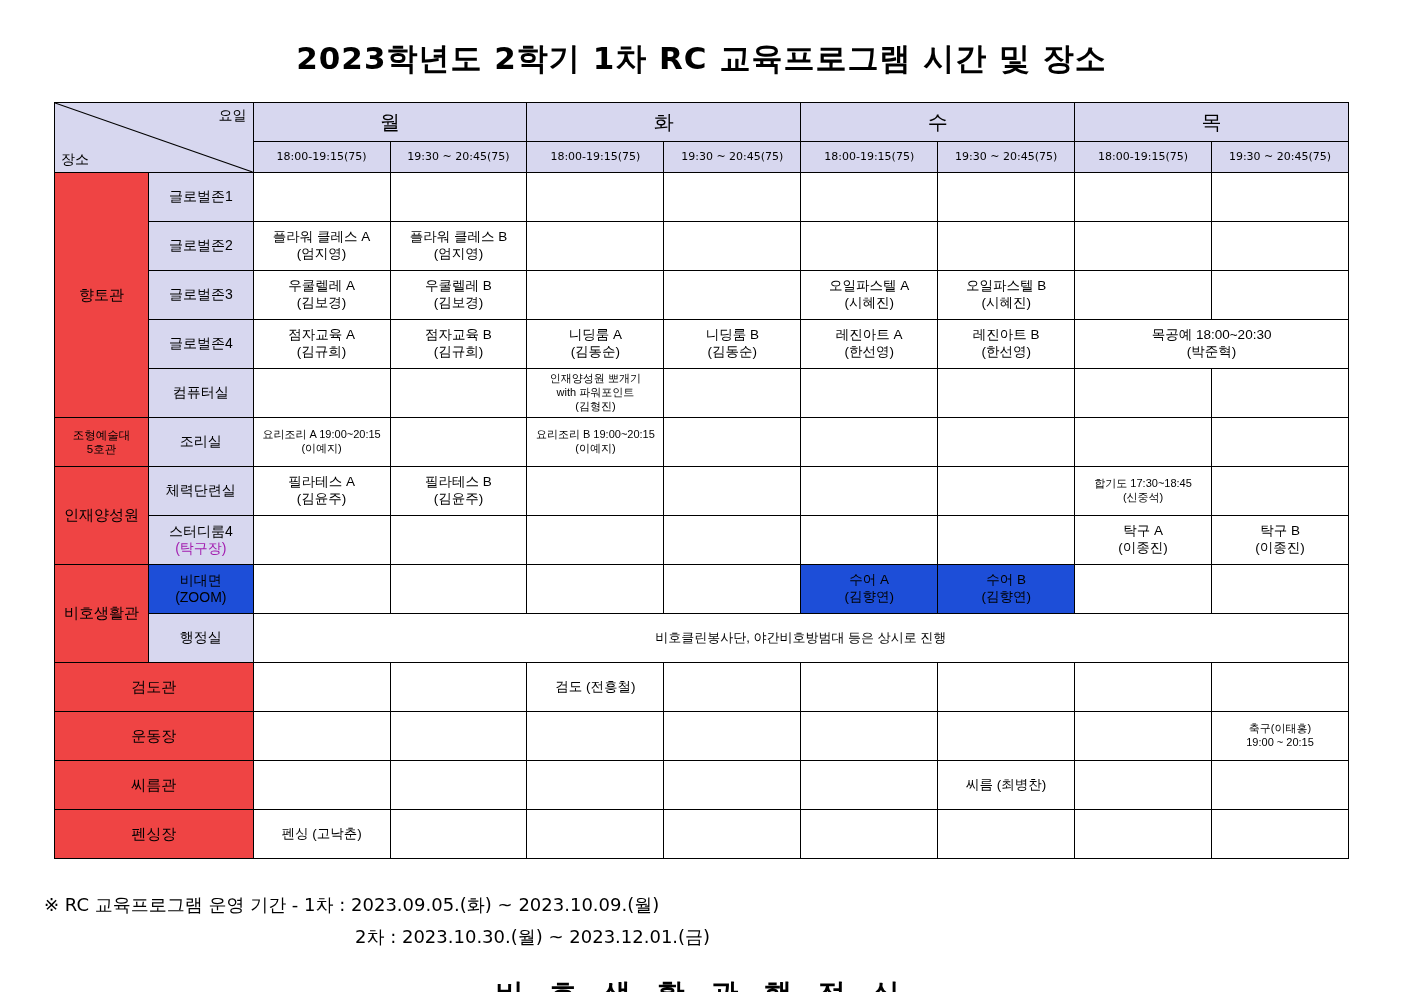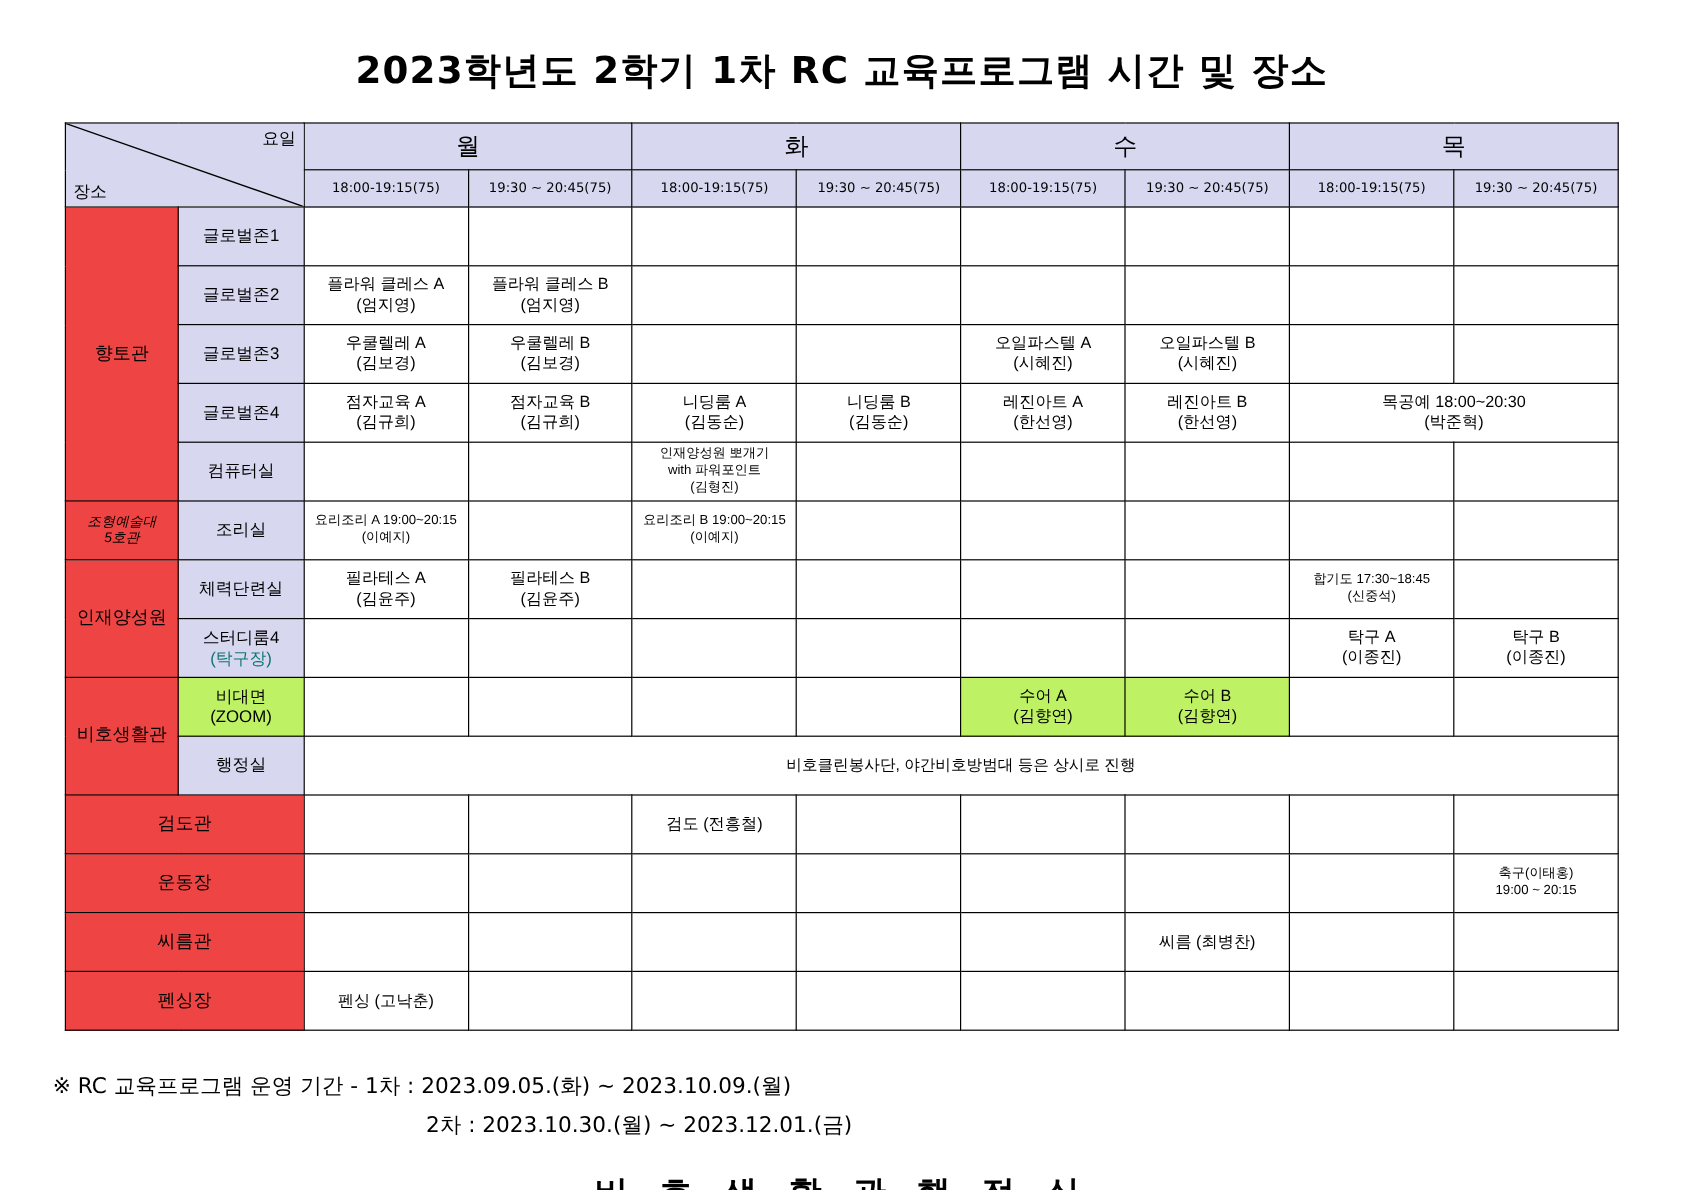--- a/index.html
+++ b/index.html
@@ -97,29 +97,28 @@
     font-size: 13.5px;
   }
   .cell .l1 { display: block; }
   .cell .l2 { display: block; }
   .small-cell {
     font-size: 11px;
     line-height: 1.3;
   }
   .tiny {
     font-size: 11.5px;
-    font-style: italic;
   }
   .yellow {
-    background: #bef264;
+    background: #1d4ed8;
   }
   .wide-note {
     font-size: 13px;
   }
-  .blue-text { color: #0f766e; }
+  .blue-text { color: #a21caf; }
   .footer-notes {
     margin: 34px 16px 0 0;
     font-size: 18px;
     font-family: "DejaVu Sans", sans-serif;
   }
   .footer-notes .line1 {
     padding-left: 44px;
   }
   .footer-notes .line2 {
     padding-left: 355px;

